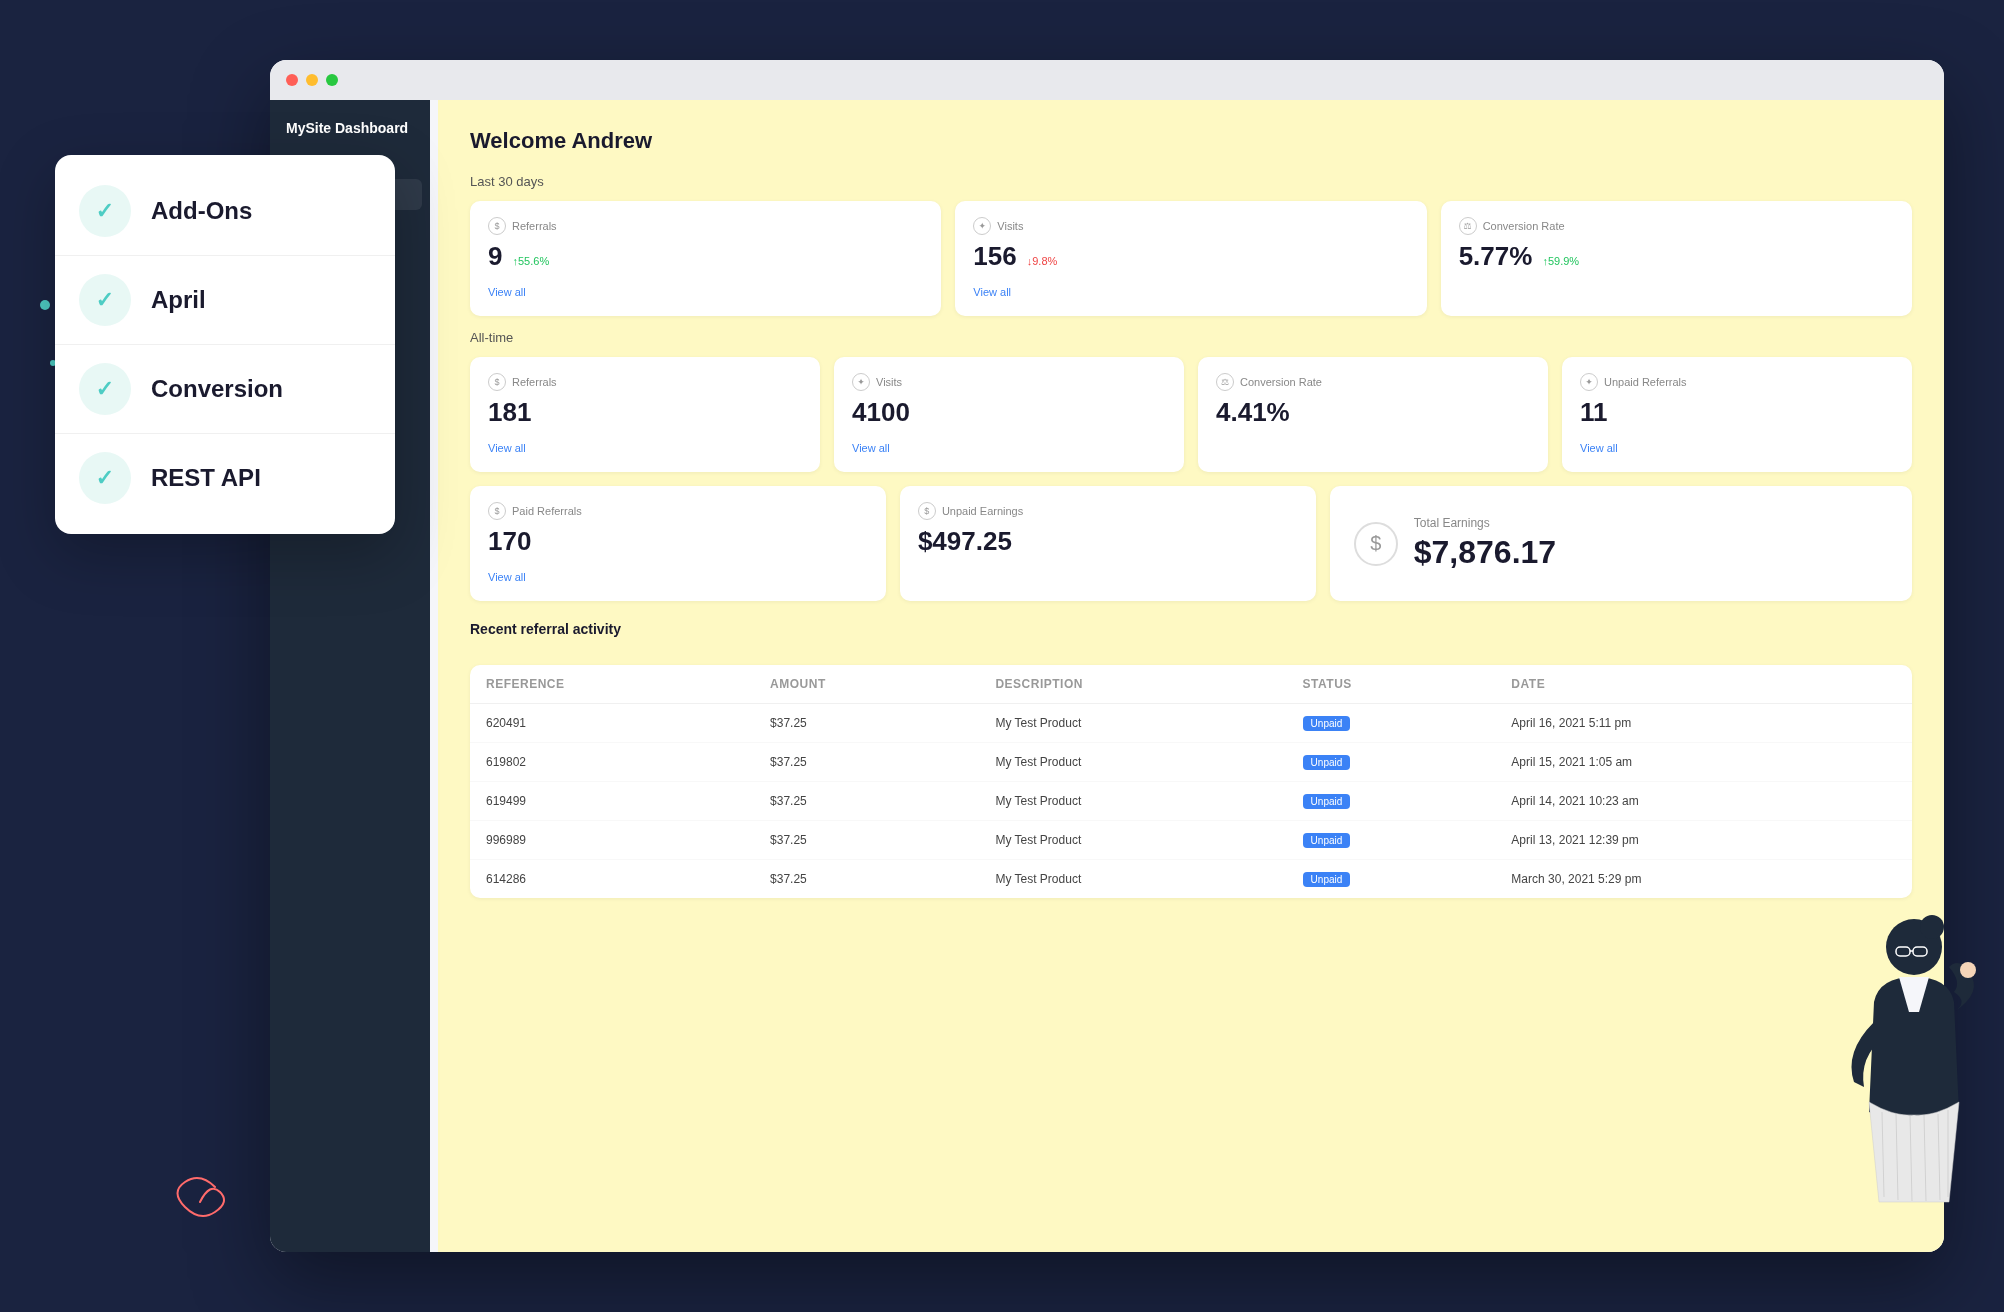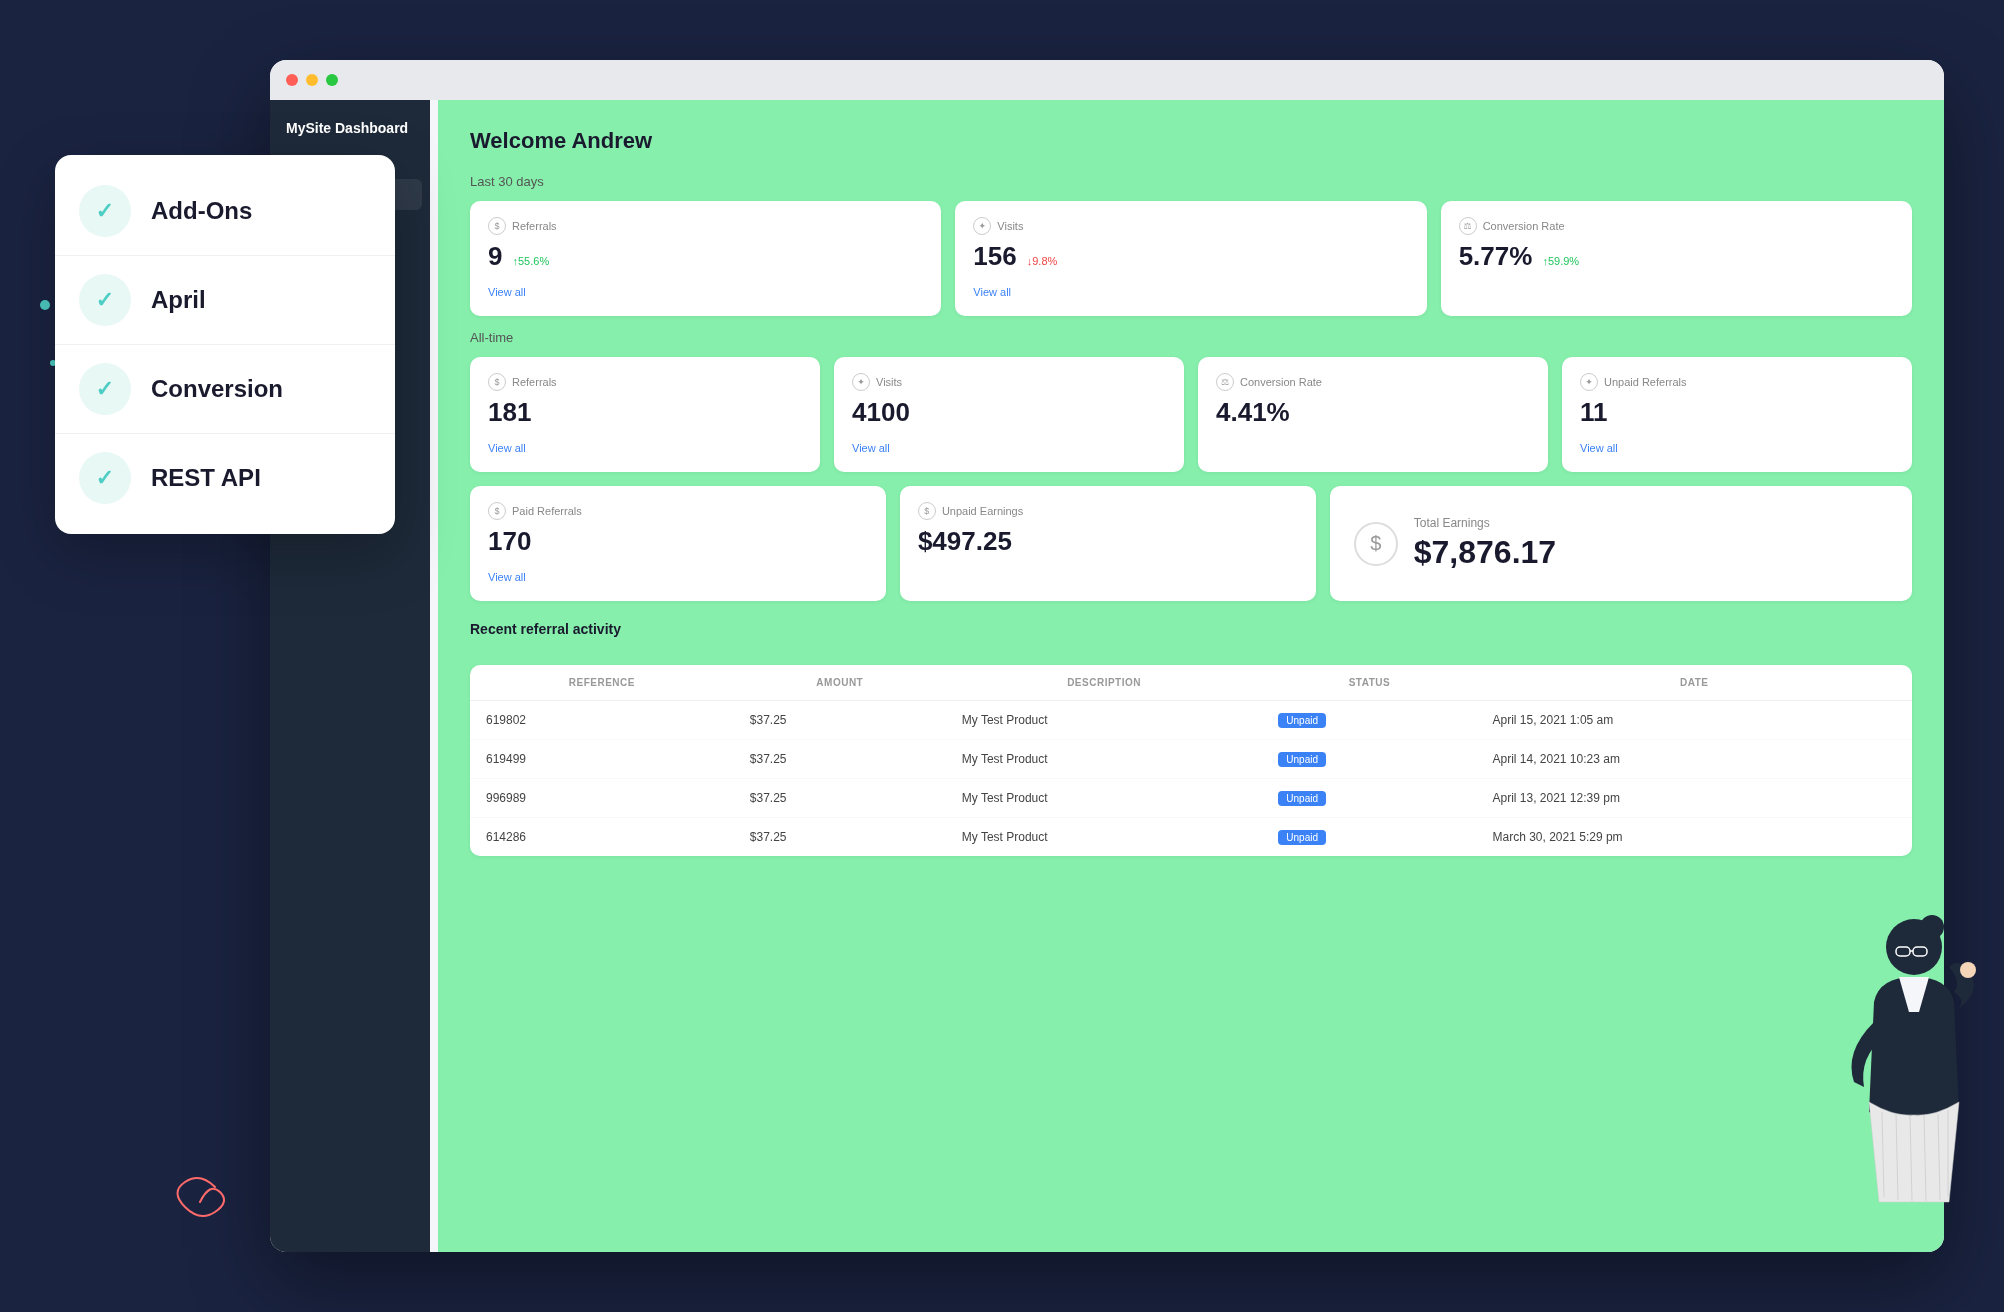--- a/index.html
+++ b/index.html
@@ -103,21 +103,21 @@
     .sidebar-link-icon {
       font-size: 13px;
     }
     .sidebar-item-text {
       font-size: 12px;
     }
 
     
     .content {
       flex: 1;
-      background: #86efac;
+      background: #fef9c3;
       overflow-y: auto;
       padding: 28px 32px;
     }
 
     .page-title {
       font-size: 22px;
       font-weight: 700;
       color: #1a1a2e;
       margin-bottom: 20px;
     }
@@ -248,22 +248,22 @@
       background: #fff;
       border-radius: 10px;
       overflow: hidden;
       box-shadow: 0 1px 4px rgba(0,0,0,0.06);
     }
     .data-table table {
       width: 100%;
       border-collapse: collapse;
     }
     .data-table th {
-      text-align: center;
-      font-size: 10px;
+      text-align: left;
+      font-size: 12px;
       font-weight: 600;
       color: #999;
       text-transform: uppercase;
       letter-spacing: 0.5px;
       padding: 12px 16px;
       border-bottom: 1px solid #f0f0f0;
     }
     .data-table td {
       padding: 12px 16px;
       font-size: 12px;
@@ -523,20 +523,27 @@
           <thead>
             <tr>
               <th>Reference</th>
               <th>Amount</th>
               <th>Description</th>
               <th>Status</th>
               <th>Date</th>
             </tr>
           </thead>
           <tbody id="table-body">
+          <tr>
+    <td>620491</td>
+    <td>$37.25</td>
+    <td>My Test Product</td>
+    <td><span class="status-badge">Unpaid</span></td>
+    <td>April 16, 2021 5:11 pm</td>
+  </tr>
               <tr>
     <td>619802</td>
     <td>$37.25</td>
     <td>My Test Product</td>
     <td><span class="status-badge">Unpaid</span></td>
     <td>April 15, 2021 1:05 am</td>
   </tr>
               <tr>
     <td>619499</td>
     <td>$37.25</td>

